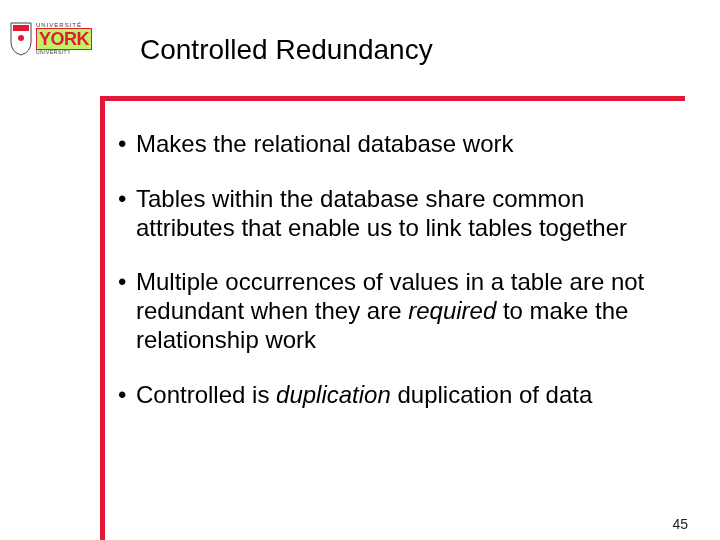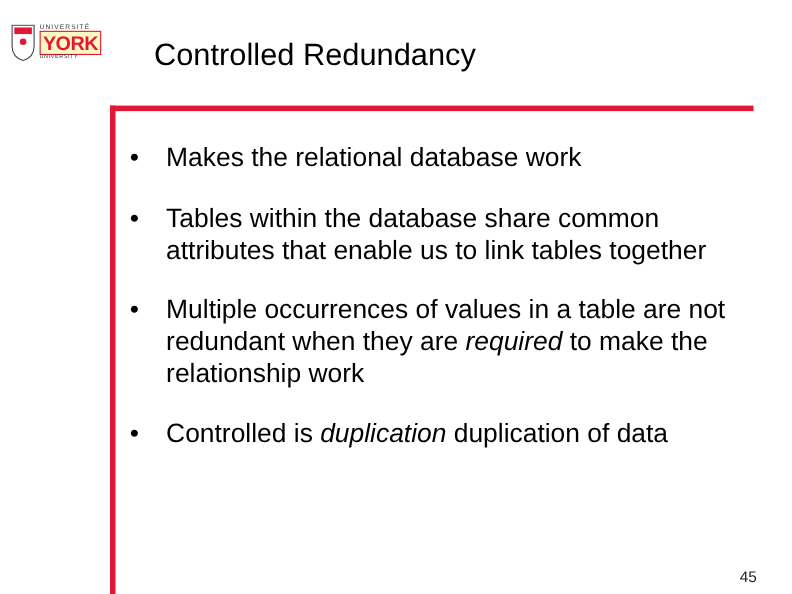--- a/index.html
+++ b/index.html
@@ -33,21 +33,21 @@
   }
   .logo-univ {
     font-size: 6px;
     letter-spacing: 1px;
     color: #333;
   }
   .logo-york {
     font-size: 18px;
     font-weight: 800;
     color: #e31837;
-    background: #fef9c3;
+    background: #bef264;
     border: 1px solid #e31837;
     padding: 1px 2px;
     letter-spacing: -0.5px;
   }
   .logo-sub {
     font-size: 5px;
     letter-spacing: 0.5px;
     color: #333;
   }
   .title {
@@ -89,21 +89,20 @@
     color: #000;
   }
   .bullet .dot {
     width: 18px;
     flex-shrink: 0;
     font-size: 24px;
     line-height: 1.2;
   }
   .bullet .text {
     flex: 1;
-    margin-left: 15px;
   }
   .bullet .text em {
     font-style: italic;
     text-align: center;
   }
   .page-num {
     position: absolute;
     bottom: 8px;
     right: 32px;
     font-size: 14px;

